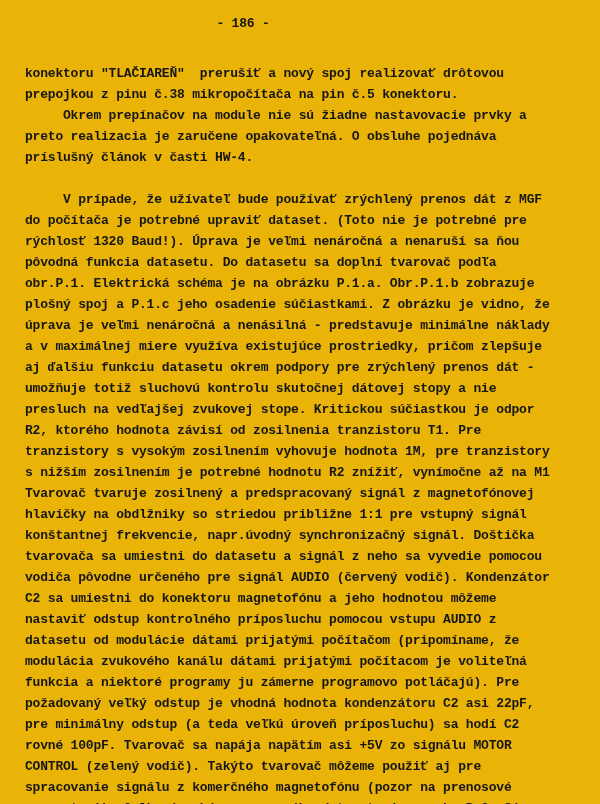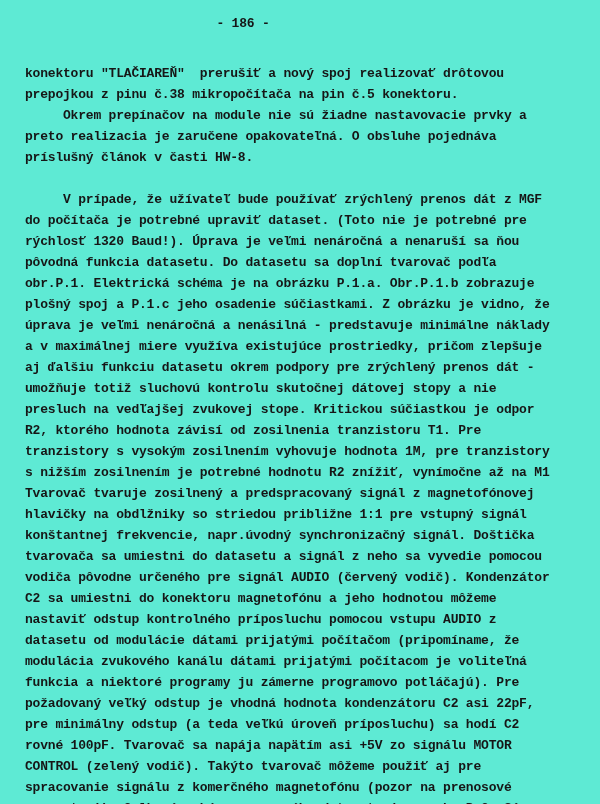--- a/index.html
+++ b/index.html
@@ -26,29 +26,29 @@
   .para {
     margin: 0;
     white-space: pre;
   }
   .para.first { margin-top: 29px; }
   .para.gap-before { margin-top: 21px; }
 </style>
 </head>
 <body>
 
-<div class="page" style="background: #5eead4; color: rgb(22, 22, 22);">
+<div class="page" style="background: #eab308; color: rgb(22, 22, 22);">
   <div class="page-number">- 186 -</div>
 
   <div class="para first">konektoru "TLAČIAREŇ"  prerušiť a nový spoj realizovať drôtovou
 prepojkou z pinu č.38 mikropočítača na pin č.5 konektoru.</div>
 
   <div class="para">     Okrem prepínačov na module nie sú žiadne nastavovacie prvky a
 preto realizacia je zaručene opakovateľná. O obsluhe pojednáva
-príslušný článok v časti HW-8.</div>
+príslušný článok v časti HW-4.</div>
 
   <div class="para gap-before">     V prípade, že užívateľ bude používať zrýchlený prenos dát z MGF
 do počítača je potrebné upraviť dataset. (Toto nie je potrebné pre
 rýchlosť 1320 Baud!). Úprava je veľmi nenáročná a nenaruší sa ňou
 pôvodná funkcia datasetu. Do datasetu sa doplní tvarovač podľa
 obr.P.1. Elektrická schéma je na obrázku P.1.a. Obr.P.1.b zobrazuje
 plošný spoj a P.1.c jeho osadenie súčiastkami. Z obrázku je vidno, že
 úprava je veľmi nenáročná a nenásilná - predstavuje minimálne náklady
 a v maximálnej miere využíva existujúce prostriedky, pričom zlepšuje
 aj ďalšiu funkciu datasetu okrem podpory pre zrýchlený prenos dát -

